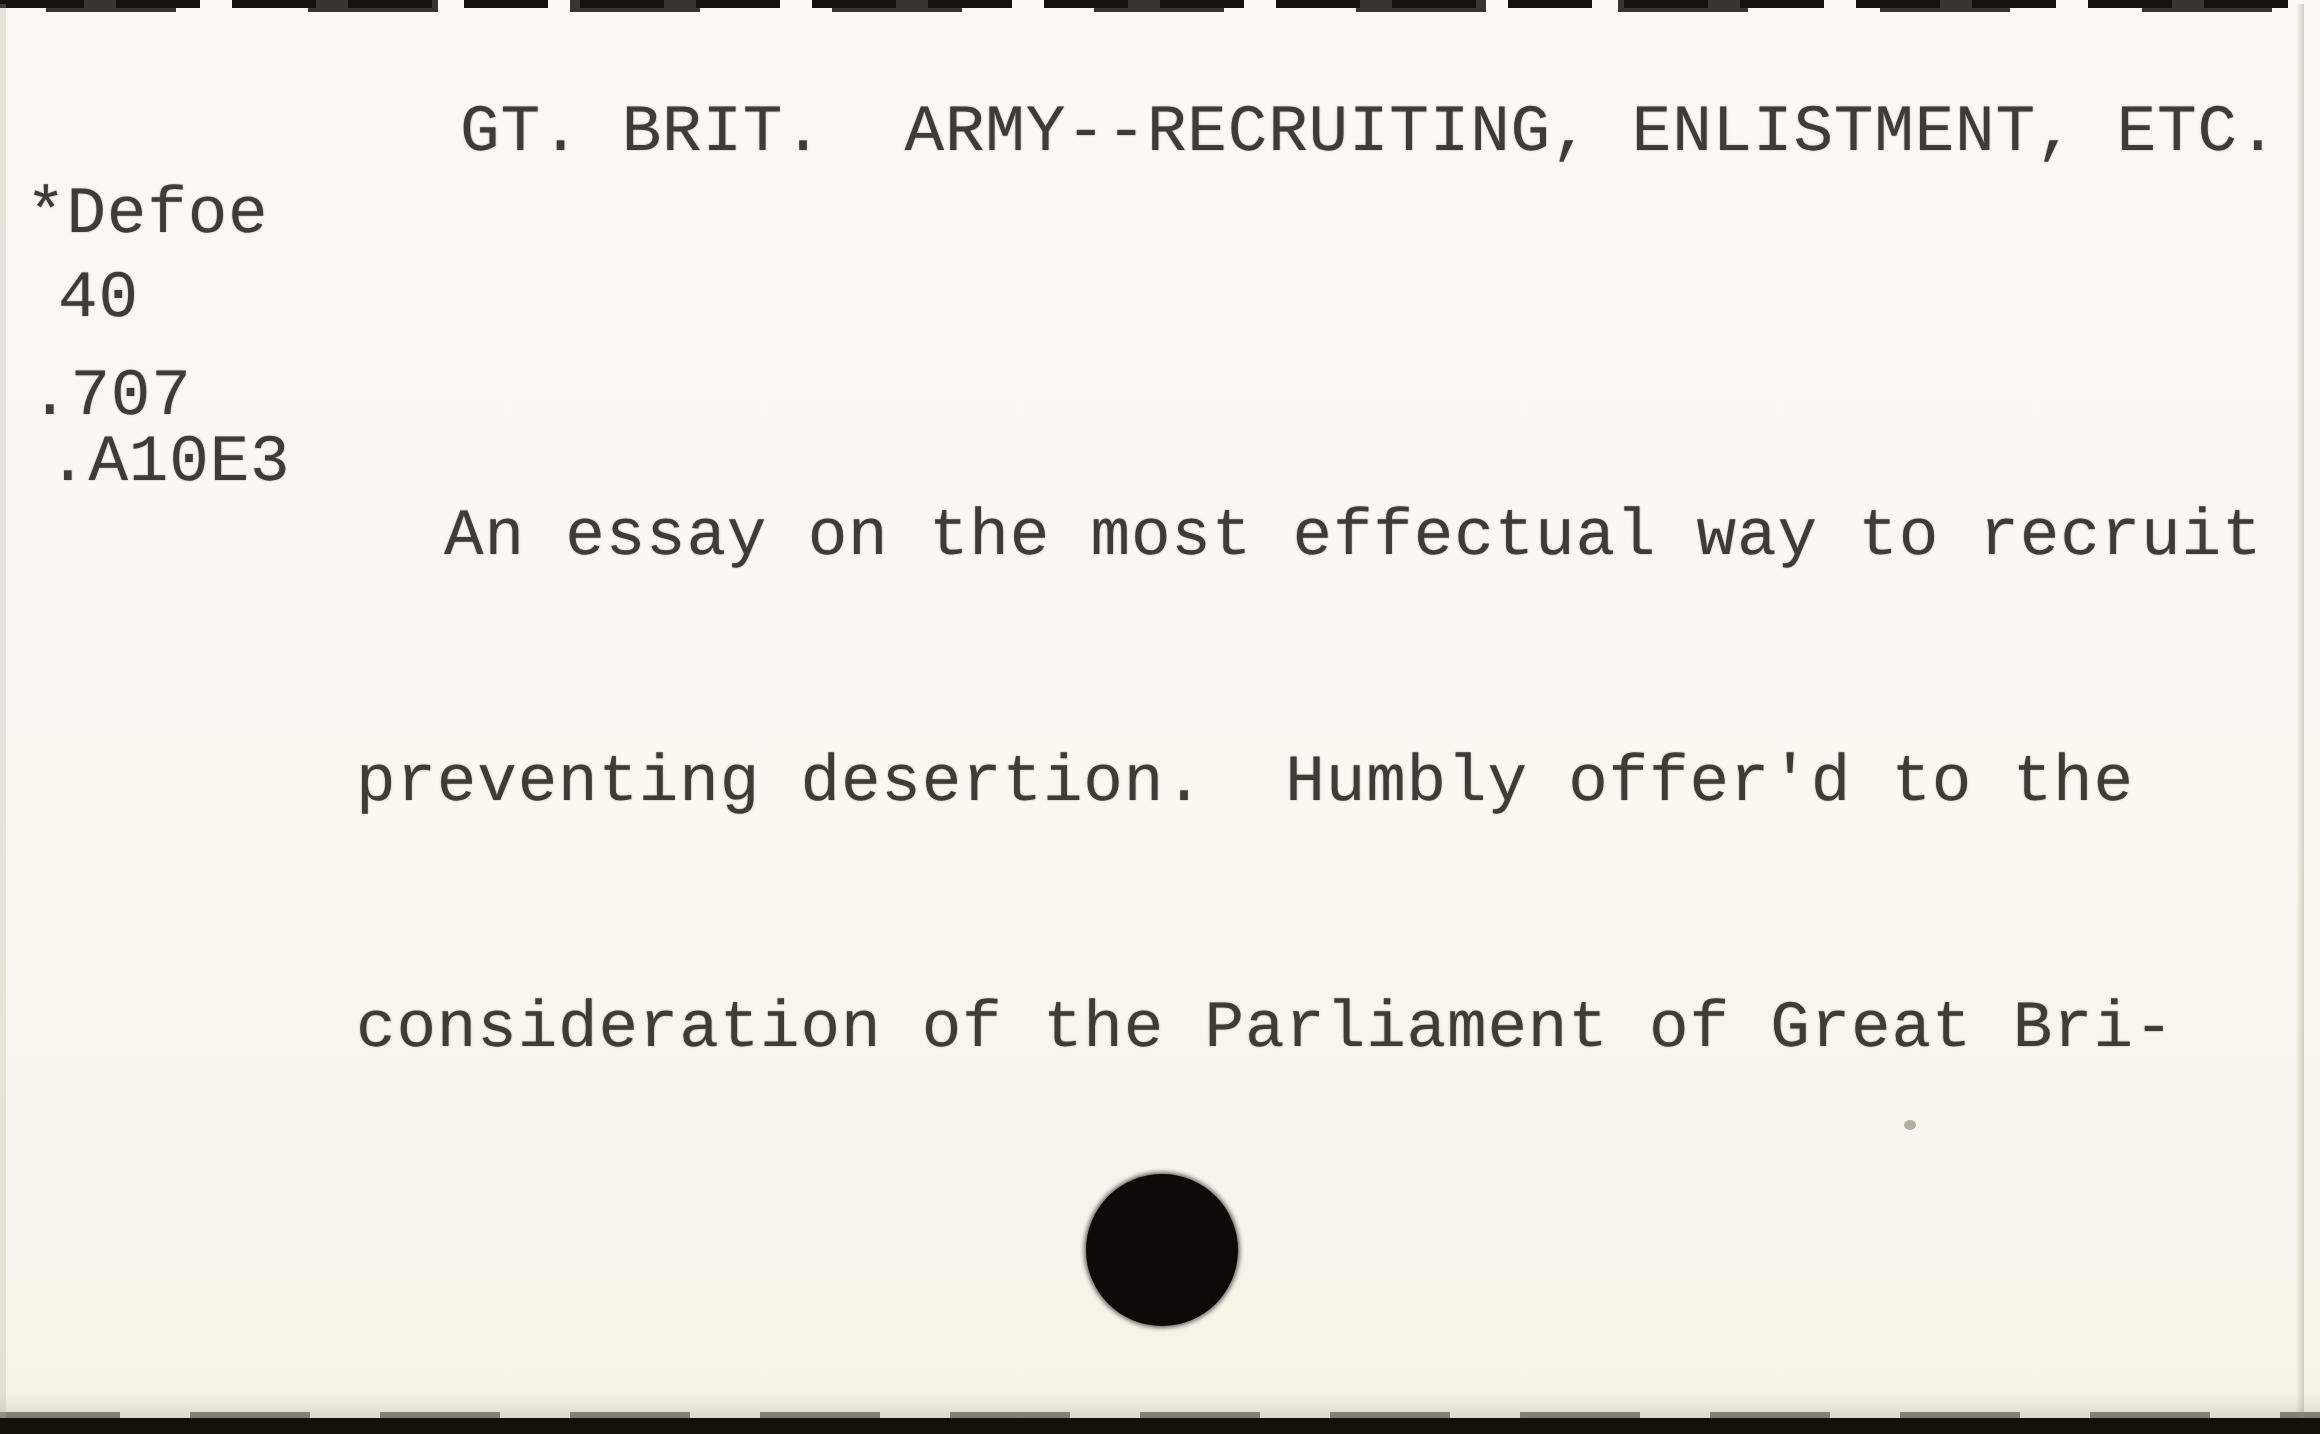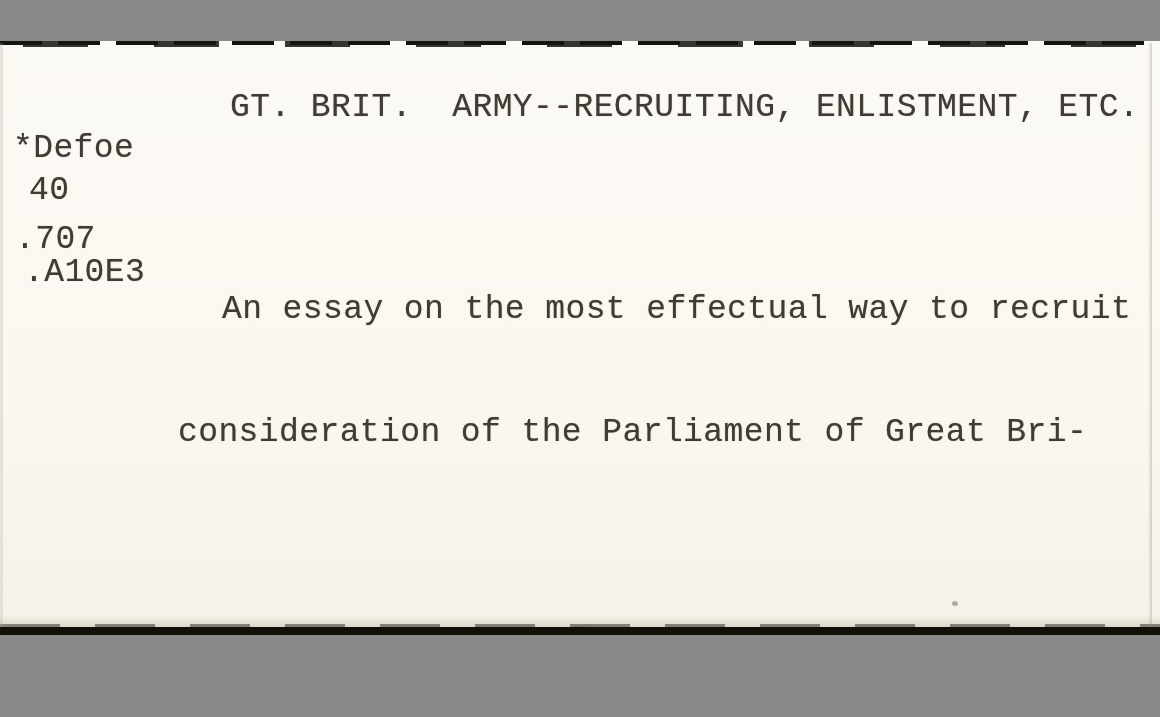--- a/index.html
+++ b/index.html
@@ -1,18 +1,18 @@
 <!DOCTYPE html>
 <html><head>
 <meta charset="utf-8">
 <style>
   html,body{margin:0;padding:0;background:#888;}
-  .stage{position:relative;width:1160px;height:594px;overflow:hidden;
+  .stage{position:relative;width:1160px;height:717px;overflow:hidden;
          font-family:"Liberation Mono","DejaVu Sans Mono",monospace;
-         background:linear-gradient(180deg,#fbf9f3 0%,#faf8f1 55%,#f5f2e8 100%);margin-top:41px;}
+         background:linear-gradient(180deg,#fbf9f3 0%,#faf8f1 55%,#f5f2e8 100%);}
   .txt{position:absolute;white-space:pre;color:#3f3c36;font-size:33px;line-height:41px;
        letter-spacing:0.4px;text-shadow:0 0 1px rgba(63,60,54,.45);}
   
   .edge-top{position:absolute;top:0;left:0;right:0;height:8px;pointer-events:none;}
   .edge-top::before{content:"";position:absolute;top:0;left:0;right:0;height:4px;
        background:repeating-linear-gradient(90deg,#15130d 0 42px,rgba(21,19,13,0) 42px 58px);}
   .edge-top::after{content:"";position:absolute;top:0;left:0;right:0;height:6px;opacity:.85;
        background:repeating-linear-gradient(90deg,rgba(21,19,13,0) 0 23px,#15130d 23px 88px,rgba(21,19,13,0) 88px 131px);}
   
   .edge-bottom{position:absolute;bottom:0;left:0;right:0;height:8px;background:#121009;}
@@ -52,20 +52,21 @@
 
   <div>
     <div class="txt cn0">*Defoe</div>
     <div class="txt cn1">40</div>
     <div class="txt cn2">.707</div>
     <div class="txt cn3">.A10E3</div>
   </div>
 
   <div class="txt body-block">
     <div class="line ind1">An essay on the most effectual way to recruit</div>
+    <div class="line">preventing desertion.  Humbly offer'd to the</div>
     <div class="line">consideration of the Parliament of Great Bri-</div>
     
     
     
     
     
   </div>
 
   <div class="punch"></div>
   <div class="speck"></div>

